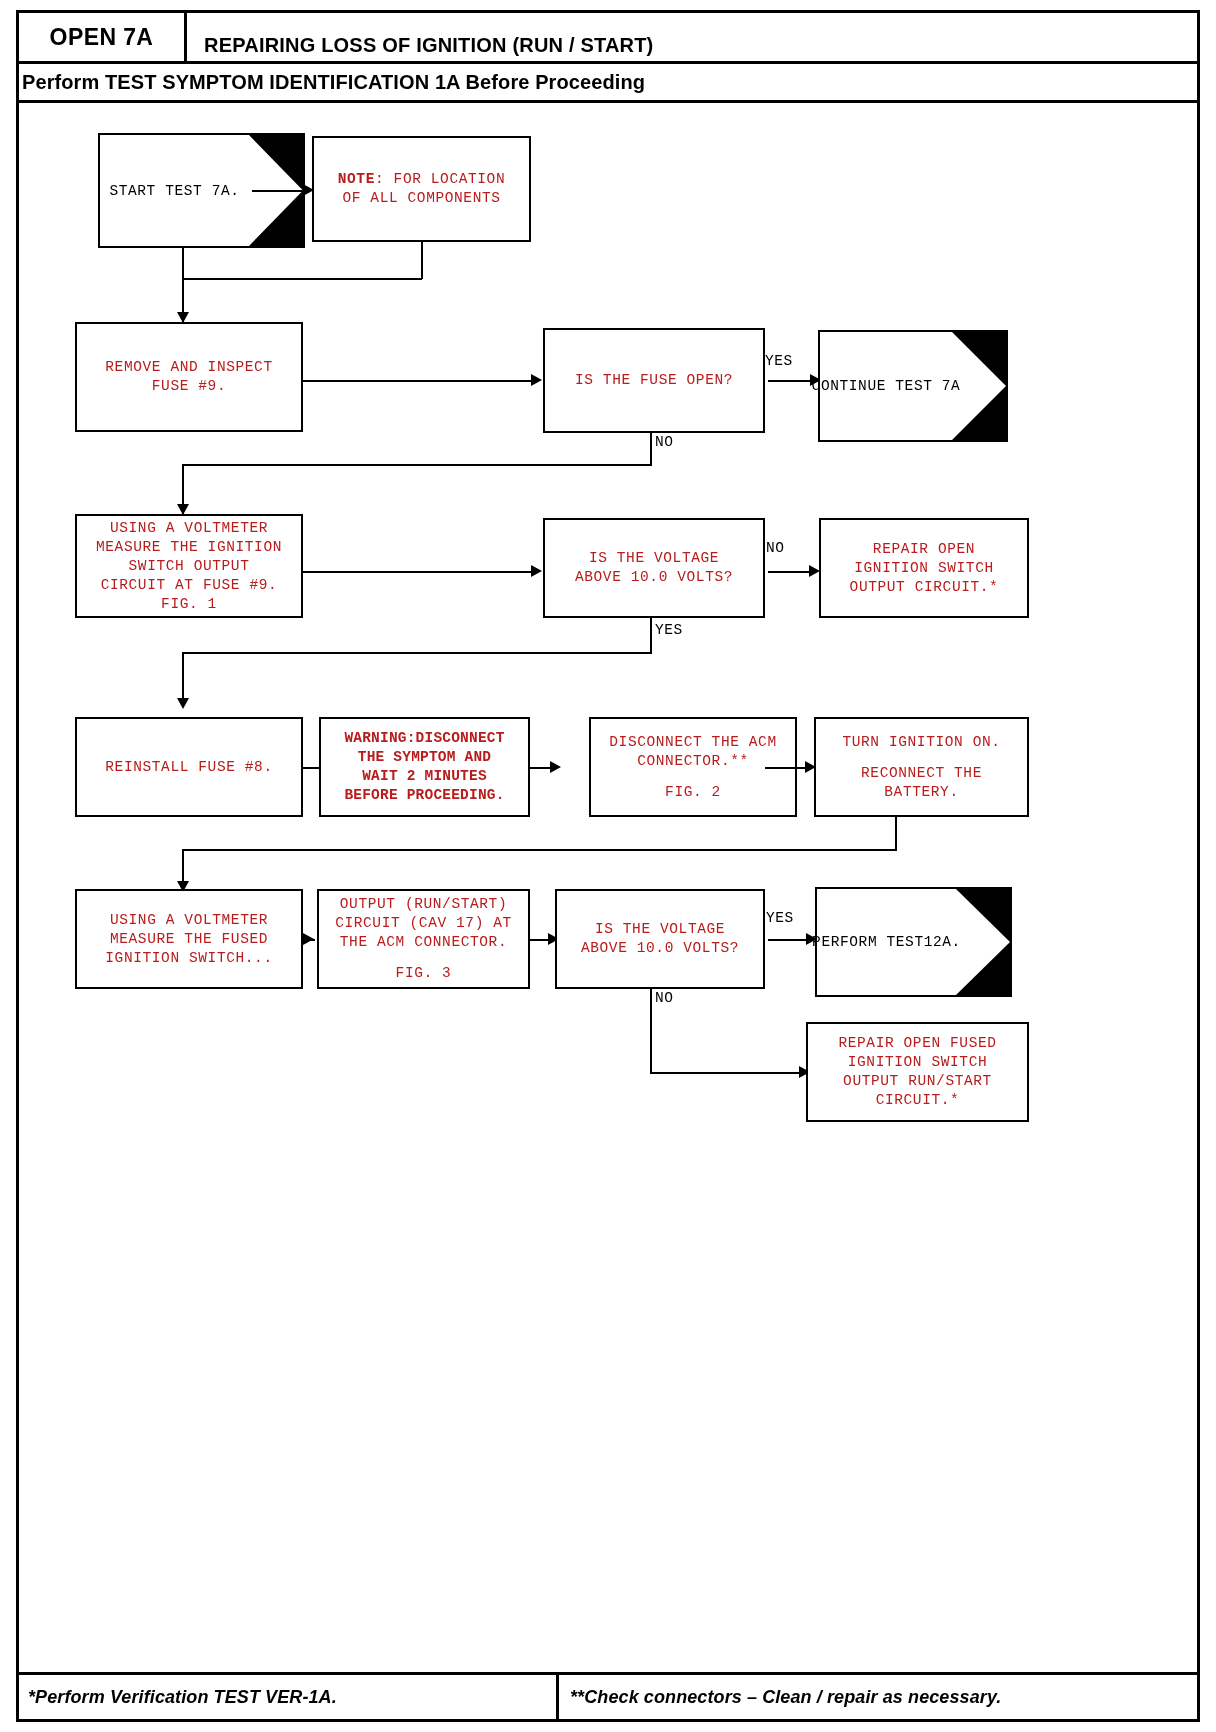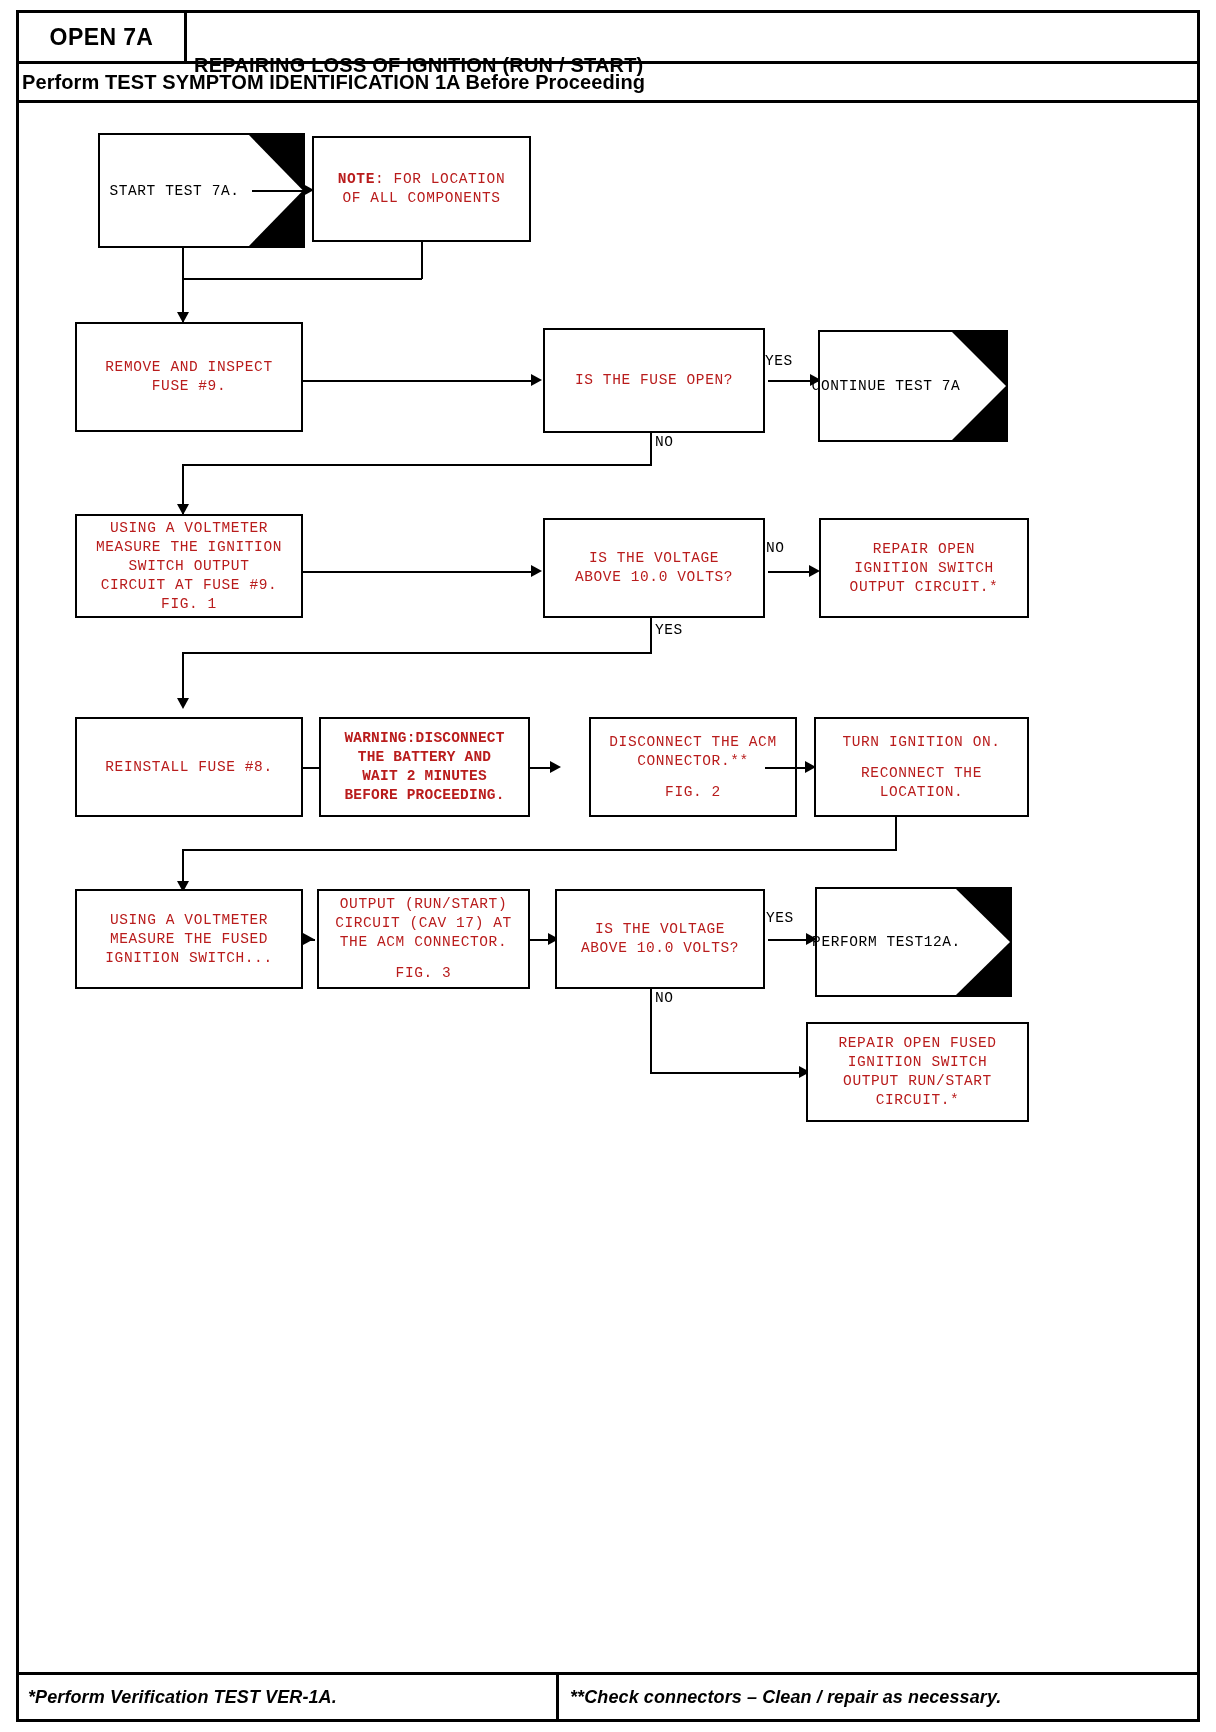--- a/index.html
+++ b/index.html
@@ -40,25 +40,25 @@
     align-items: center;
     justify-content: center;
   }
   .hdr-testbox span {
     font-size: 23px;
     font-weight: bold;
     letter-spacing: .4px;
   }
   .hdr-title {
     position: absolute;
-    left: 194px;
+    left: 204px;
     top: 13px;
     height: 64px;
     display: flex;
-    align-items: flex-end;
+    align-items: center;
   }
   .hdr-title span {
     font-size: 20px;
     font-weight: bold;
     letter-spacing: .2px;
   }
   .hdr-rule {
     position: absolute;
     left: 19px;
     top: 61px;
@@ -317,21 +317,21 @@
   <div class="arrowhead ah-down" style="left:177px; top:698px;"></div>
 
   <div class="node" style="left:75px; top:717px; width:228px; height:100px;">
     <span class="ln">REINSTALL FUSE #8.</span>
   </div>
 
   <div class="ln-h" style="left:303px; top:767px; width:16px;"></div>
 
   <div class="node bold" style="left:319px; top:717px; width:211px; height:100px;">
     <span class="ln">WARNING:DISCONNECT</span>
-    <span class="ln">THE BATTERY AND</span>
+    <span class="ln">THE SYMPTOM AND</span>
     <span class="ln">WAIT 2 MINUTES</span>
     <span class="ln">BEFORE PROCEEDING.</span>
   </div>
 
   <div class="ln-h" style="left:530px; top:767px; width:24px;"></div>
   <div class="arrowhead ah-right" style="left:550px; top:761px;"></div>
 
   <div class="node" style="left:589px; top:717px; width:208px; height:100px;">
     <span class="ln">DISCONNECT THE ACM</span>
     <span class="ln">CONNECTOR.**</span>
@@ -339,21 +339,21 @@
     <span class="ln">FIG. 2</span>
   </div>
 
   <div class="ln-h" style="left:765px; top:767px; width:44px;"></div>
   <div class="arrowhead ah-right" style="left:805px; top:761px;"></div>
 
   <div class="node" style="left:814px; top:717px; width:215px; height:100px;">
     <span class="ln">TURN IGNITION ON.</span>
     <span class="gap"></span>
     <span class="ln">RECONNECT THE</span>
-    <span class="ln">LOCATION.</span>
+    <span class="ln">BATTERY.</span>
   </div>
 
   <div class="ln-v" style="left:895px; top:817px; height:33px;"></div>
   <div class="ln-h" style="left:182px; top:849px; width:715px;"></div>
   <div class="ln-v" style="left:182px; top:849px; height:40px;"></div>
   <div class="arrowhead ah-down" style="left:177px; top:881px;"></div>
 
   <div class="node" style="left:75px; top:889px; width:228px; height:100px;">
     <span class="ln">USING A VOLTMETER</span>
     <span class="ln">MEASURE THE FUSED</span>

